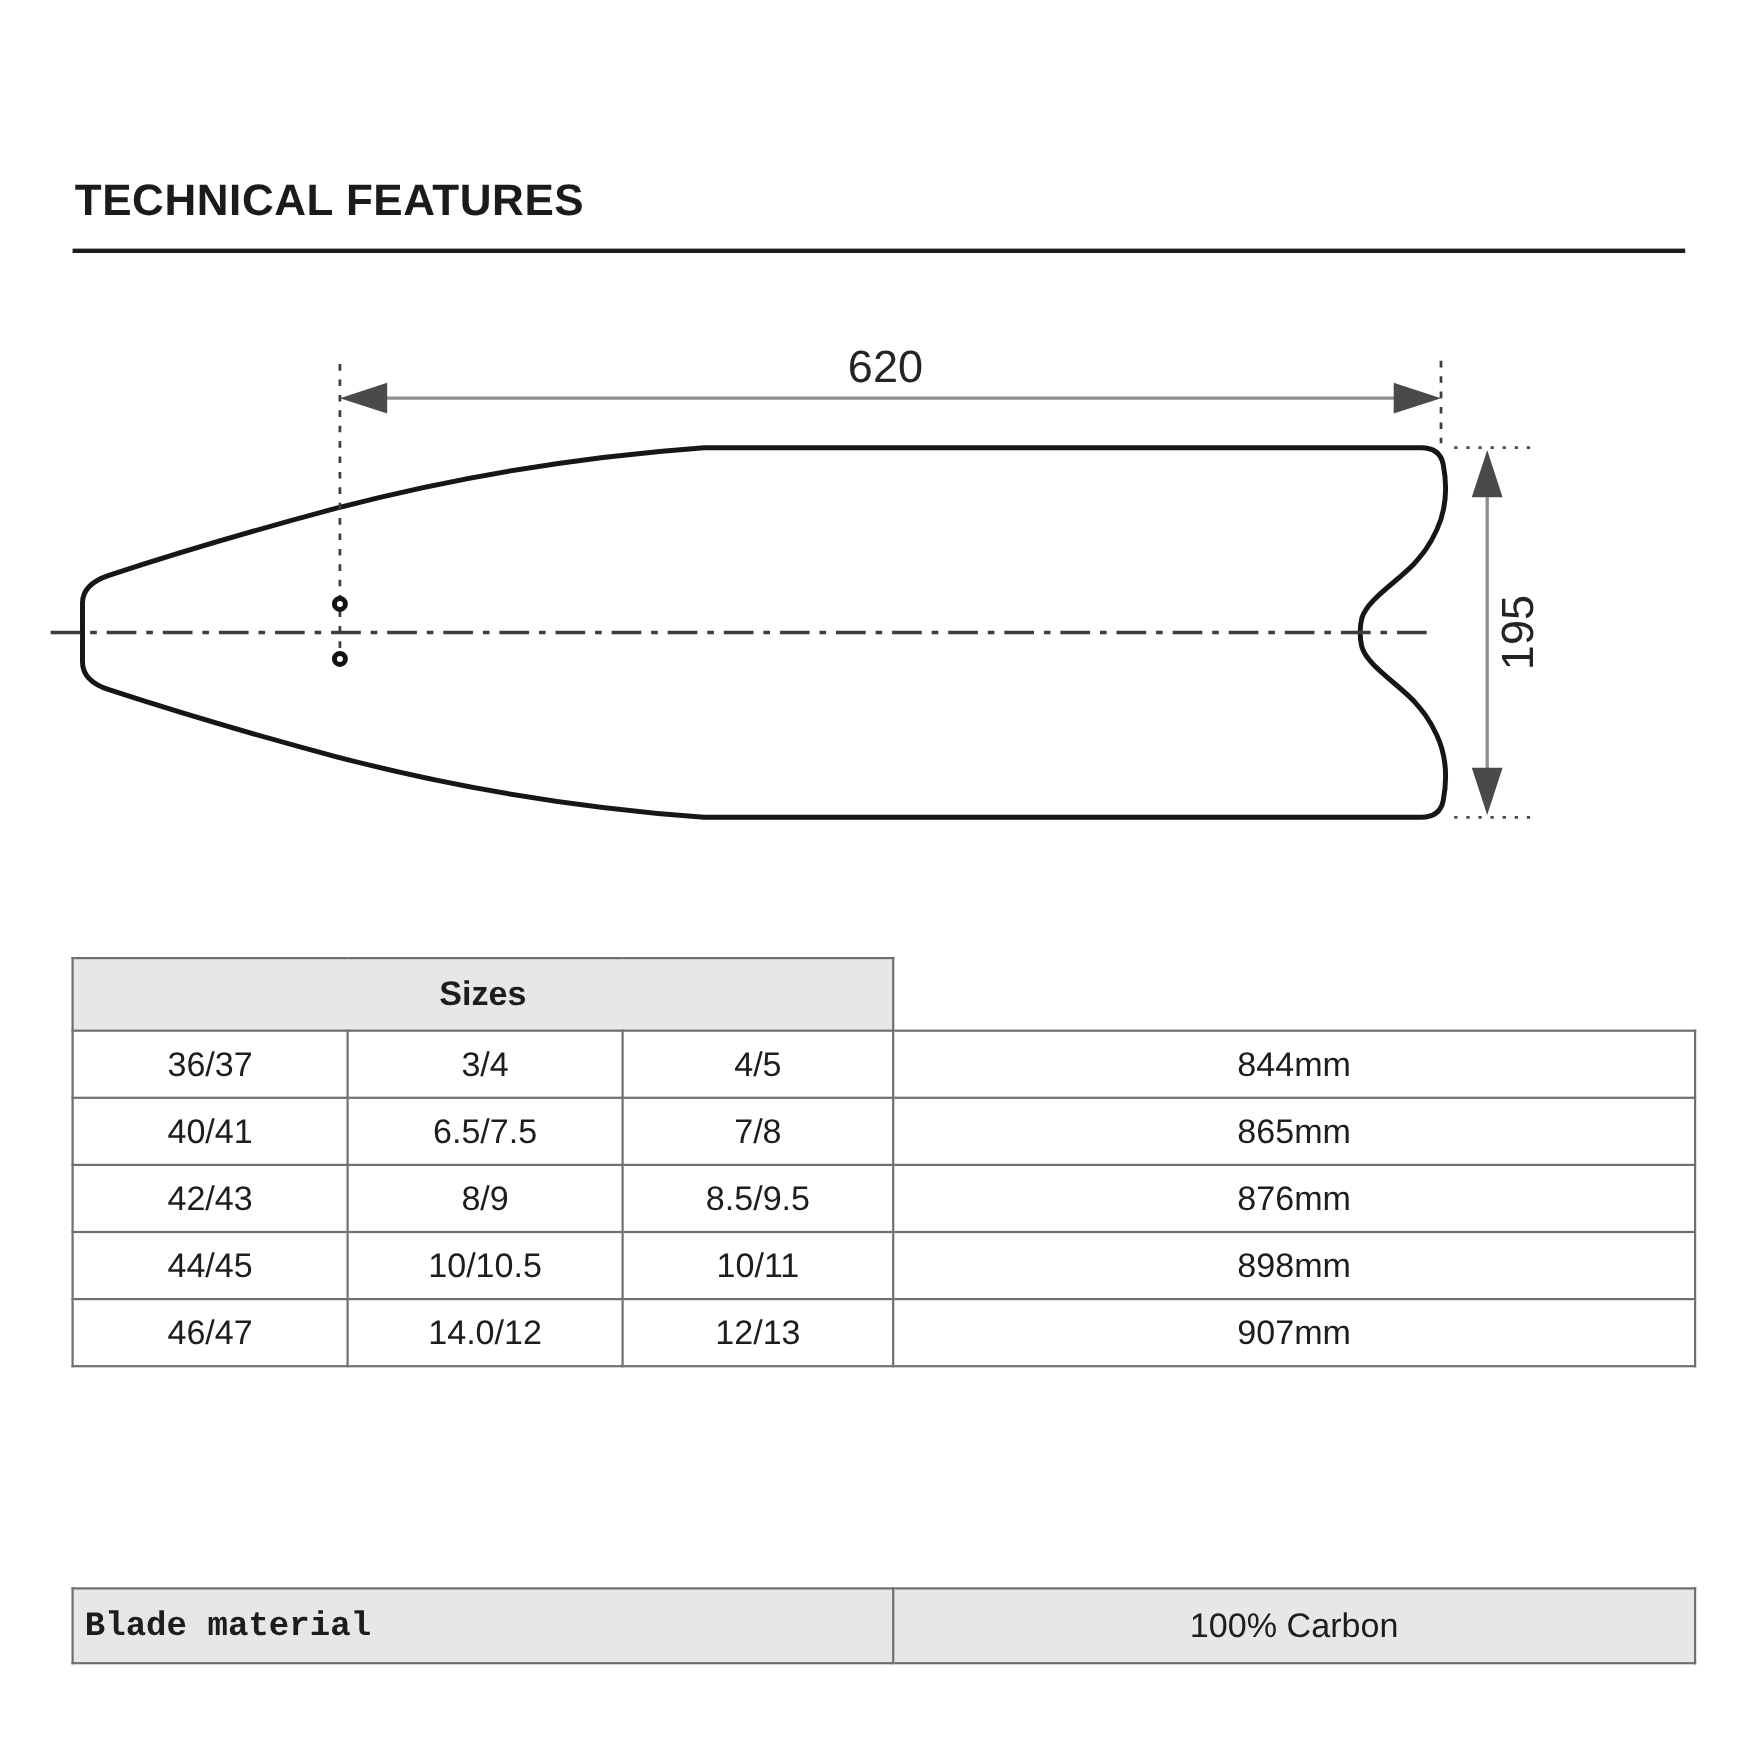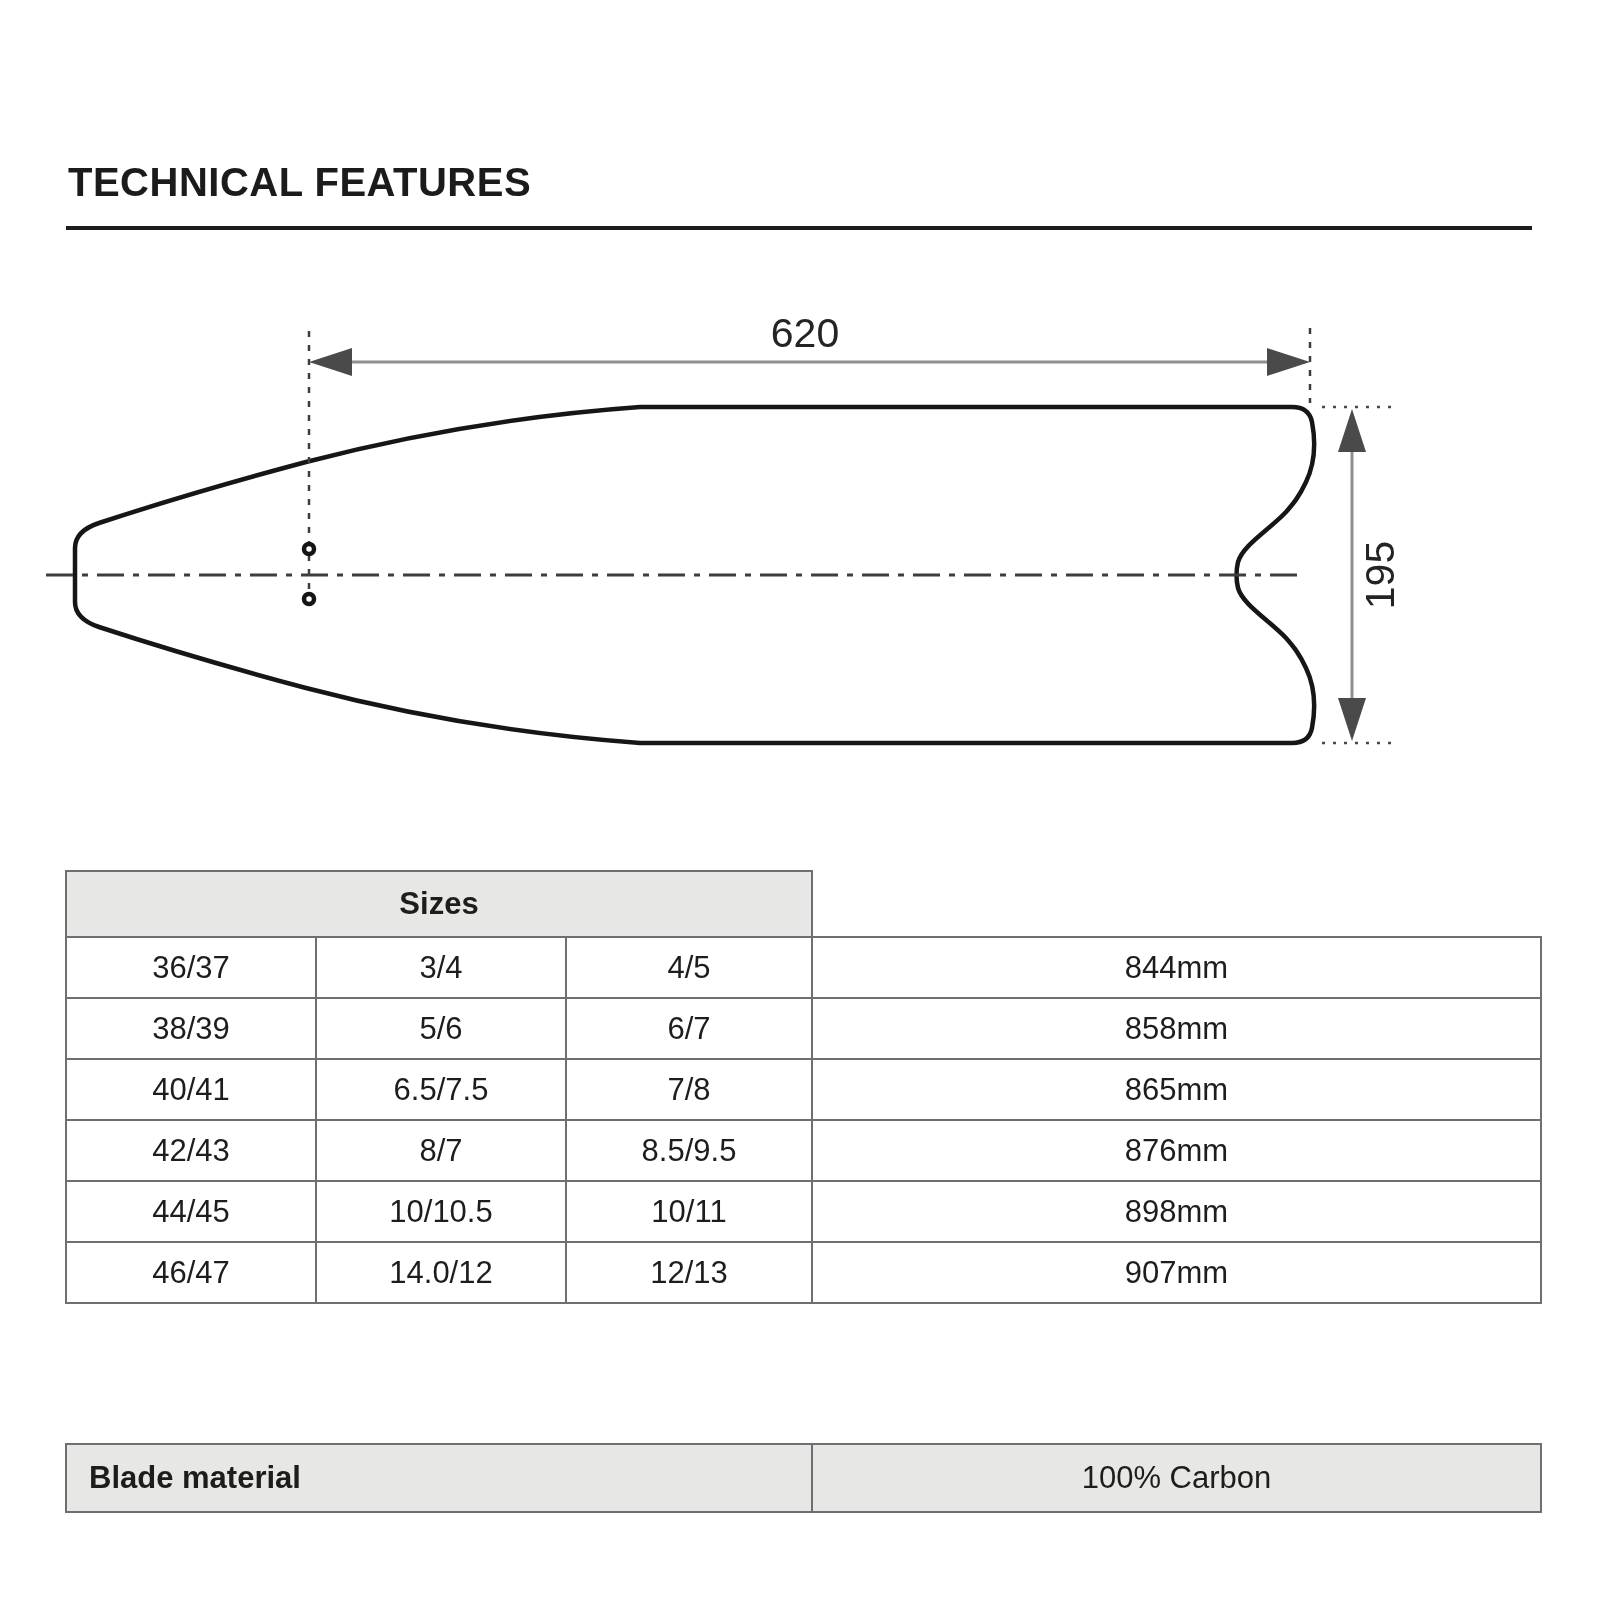--- a/index.html
+++ b/index.html
@@ -79,21 +79,22 @@
 
   #material-table {
     position: absolute;
     left: 65px;
     top: 1443px;
     width: 1475px;
   }
   #material-table td { height: 66px; }
   #material-table td.label-cell {
     text-align: left;
-    padding-left: 22px;
+    padding-left: 10px;
+    font-family: Liberation Mono, monospace;
   }
 </style>
 </head>
 <body>
 
 <div id="page">
 
   <div id="title">TECHNICAL FEATURES</div>
   <div id="title-rule"></div>
 
@@ -154,34 +155,28 @@
         <td colspan="3" class="gray bold">Sizes</td>
         <td class="ghost"></td>
       </tr>
       <tr class="r-data">
         <td>36/37</td>
         <td>3/4</td>
         <td>4/5</td>
         <td>844mm</td>
       </tr>
       <tr class="r-data">
-        <td>38/39</td>
-        <td>5/6</td>
-        <td>6/7</td>
-        <td>858mm</td>
-      </tr>
-      <tr class="r-data">
         <td>40/41</td>
         <td>6.5/7.5</td>
         <td>7/8</td>
         <td>865mm</td>
       </tr>
       <tr class="r-data">
         <td>42/43</td>
-        <td>8/7</td>
+        <td>8/9</td>
         <td>8.5/9.5</td>
         <td>876mm</td>
       </tr>
       <tr class="r-data">
         <td>44/45</td>
         <td>10/10.5</td>
         <td>10/11</td>
         <td>898mm</td>
       </tr>
       <tr class="r-data">

